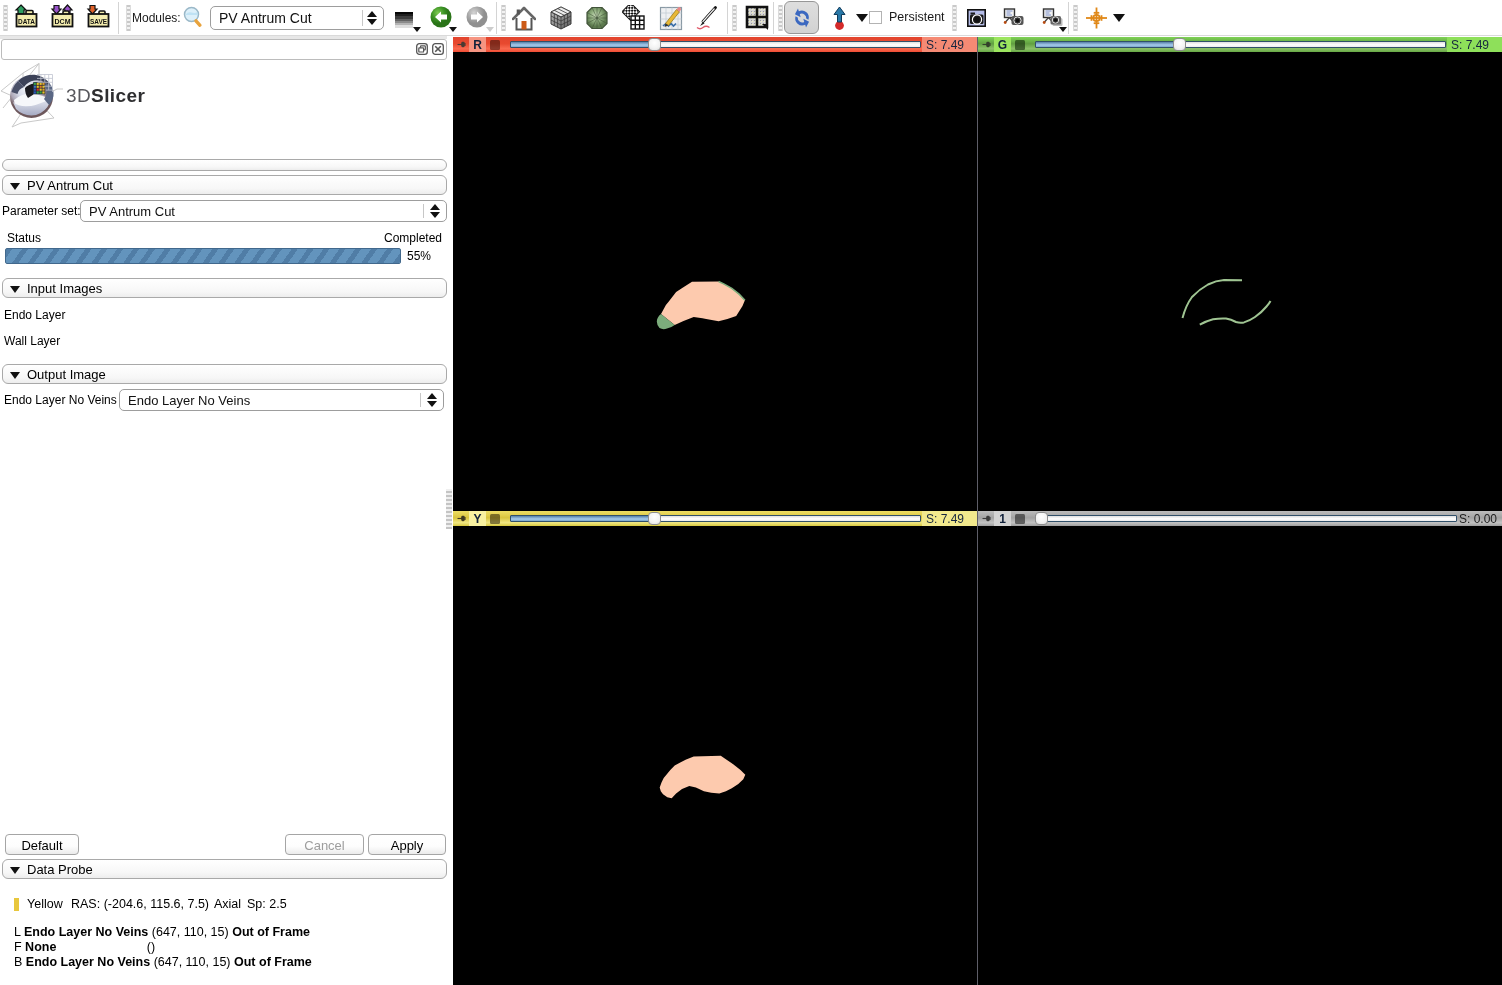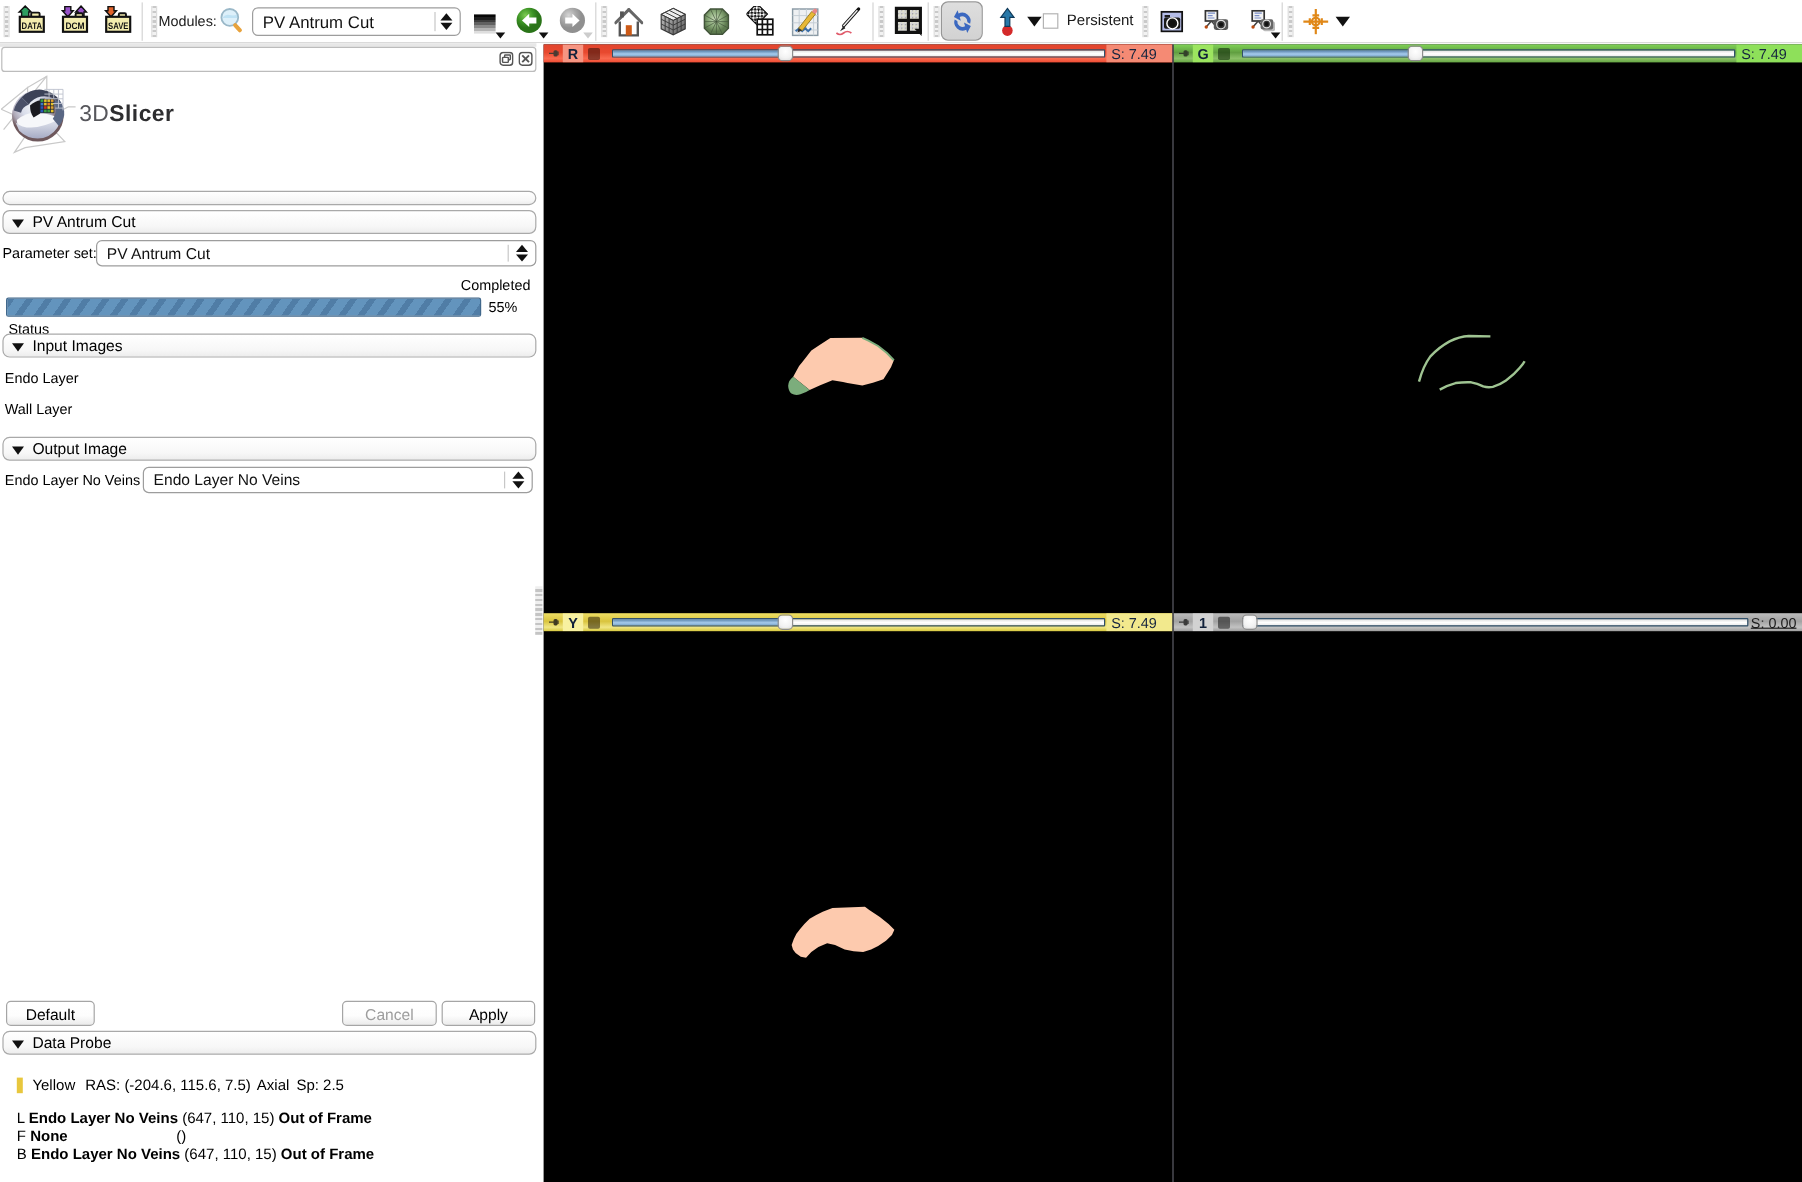--- a/index.html
+++ b/index.html
@@ -317,21 +317,21 @@
   <div class="lbl" style="left:2px;top:168px;">Parameter set:</div>
   <div class="combo" style="left:80px;top:164px;width:367px;height:22px;">
     <div class="ctext">PV Antrum Cut</div>
     <div class="cdiv"></div>
     <div class="spin">
           <div class="up"></div>
           <div class="dn"></div>
         </div>
   </div>
 
-  <div class="lbl" style="left:7px;top:195px;margin-top:36px;">Status</div>
+  <div class="lbl" style="left:7px;top:195px;">Status</div>
   <div class="lbl" style="right:11px;top:195px;">Completed</div>
   <div class="abs" style="left:5px;top:212px;width:396px;height:16px;border:1px solid #41688c;border-radius:2px;background:repeating-linear-gradient(125deg,#507da6 0 5px,#6394bd 5px 13px);"></div>
   <div class="lbl" style="left:407px;top:213px;">55%</div>
 
   <div class="cbar" style="top:242px;">
         <div class="tri-d"></div>
         <div class="ctitle">Input Images</div>
       </div>
   <div class="lbl" style="left:4px;top:272px;">Endo Layer</div>
   <div class="lbl" style="left:4px;top:298px;">Wall Layer</div>
@@ -433,21 +433,21 @@
             <rect x="4.8" y="1.4" width="2.4" height="4.2" rx="0.8"></rect>
             <line x1="8" y1="2" x2="8" y2="5"></line>
           </g>
         </svg>
     <div class="slab" style="background:#d2d2d2;"><span>1</span></div>
     <div class="smenu" style="background:rgba(20,20,20,.55);"></div>
     <div class="track" style="left:57px;width:422px;">
       <div class="tfill" style="width:0;"></div>
     </div>
     <div class="thumb" style="left:57px;"></div>
-    <div class="sval" style="left:481px;color:#1c1c1c;text-decoration:underline;"><span>S: 0.00</span></div>
+    <div class="sval" style="left:481px;color:#1c1c1c;"><span>S: 0.00</span></div>
   </div>
 
   <div class="abs" style="left:524px;top:0;width:1px;height:948px;background:#5e5e68;"></div>
 
   <svg class="abs" style="left:0;top:0;" width="1049" height="948" viewBox="0 0 1049 948">
 
     <g transform="translate(-453,-37)">
       <path d="M692,281.7 L718.6,281.5 L723.7,283.9 L731.8,288.3 L739.1,294.2 L744.9,300.2 L742.5,306 L736.2,316.1 L727.4,319 L718.6,321.2 L706.2,319.1 L702.5,318.3 L693.7,316.9 L683.5,321 L674.7,325 L661,314 L665.9,305.1 L668.8,301.5 L676.1,292 L683,287.5 Z" fill="#fdcaae"></path>
       <path d="M674.7,325 L661,314 Q657,317 656.8,321.5 Q657,326 659.5,328 Q663,330 667,328.5 Q672,327 674.7,325 Z" fill="#7cad7c"></path>
       <path d="M718.6,281.5 L723.7,283.9 L731.8,288.3 L739.1,294.2 L744.9,300.2" fill="none" stroke="#7cad7c" stroke-width="1.6"></path>

